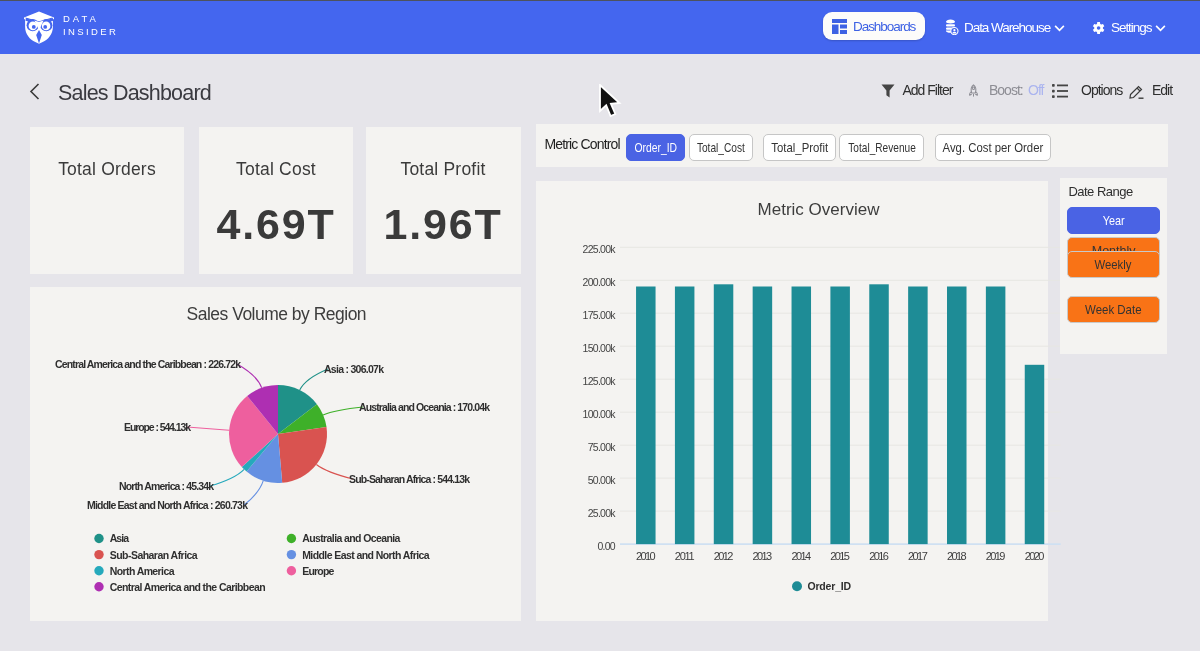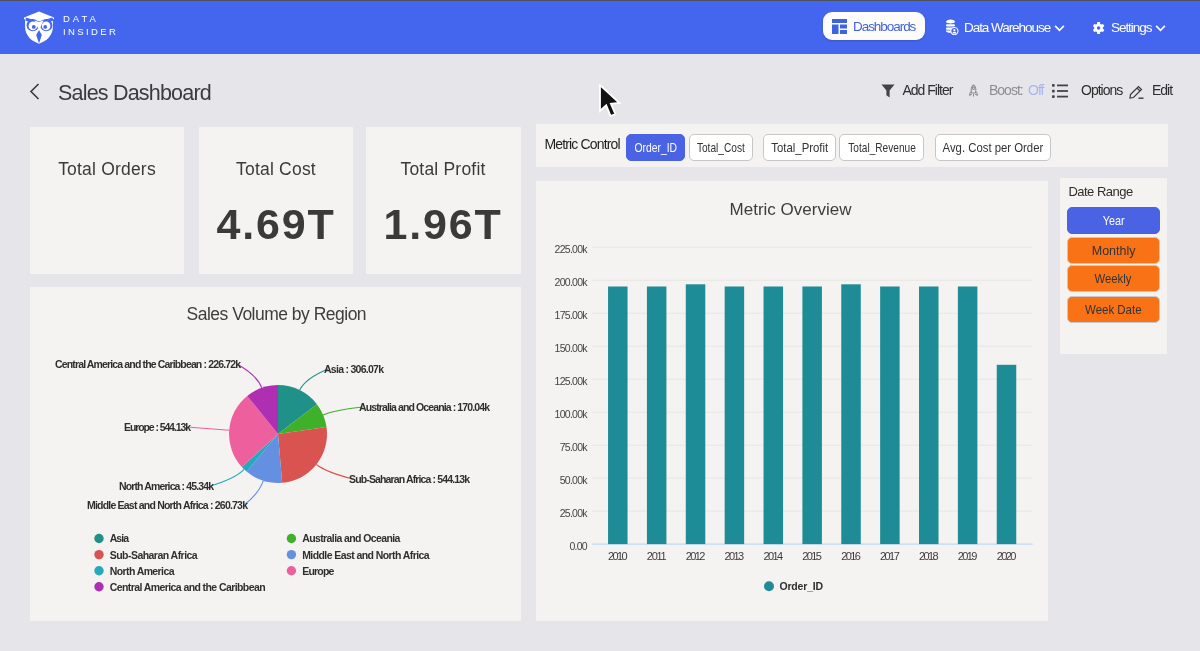--- a/index.html
+++ b/index.html
@@ -132,21 +132,21 @@
     </div>
 <div class="mbtn" style="left:303.2px;width:84.8px;">
       <span style="transform:scaleX(0.749);">Total_Revenue</span>
     </div>
 <div class="mbtn" style="left:398.6px;width:116.0px;">
       <span style="transform:scaleX(0.841);">Avg. Cost per Order</span>
     </div>
 
 </div>
 
-<div class="card" style="left:536px;top:180.5px;width:512px;height:440px;">
+<div class="card" style="left:536px;top:180.5px;width:512px;height:440px;padding-left:28px;">
 <svg width="512" height="440" viewBox="0 0 512 440">
 <text x="254.5" y="34" font-size="17" fill="#3d3d3d" text-anchor="middle">Metric Overview</text>
 <text x="51.6" y="369.1" font-size="10.5" fill="#444" text-anchor="end" textLength="18.1">0.00</text>
 <line x1="56" y1="330.1" x2="496.7" y2="330.1" stroke="#e7e6e3" stroke-width="1"></line>
 <text x="51.6" y="336.1" font-size="10.5" fill="#444" text-anchor="end" textLength="27.9">25.00k</text>
 <line x1="56" y1="297.1" x2="496.7" y2="297.1" stroke="#e7e6e3" stroke-width="1"></line>
 <text x="51.6" y="303.1" font-size="10.5" fill="#444" text-anchor="end" textLength="27.9">50.00k</text>
 <line x1="56" y1="264.2" x2="496.7" y2="264.2" stroke="#e7e6e3" stroke-width="1"></line>
 <text x="51.6" y="270.2" font-size="10.5" fill="#444" text-anchor="end" textLength="27.9">75.00k</text>
 <line x1="56" y1="231.2" x2="496.7" y2="231.2" stroke="#e7e6e3" stroke-width="1"></line>
@@ -231,21 +231,21 @@
 </div>
 
 <div class="card" style="left:1060px;top:178px;width:107px;height:176px;">
   <div style="position:absolute;left:8.4px;top:6px;font-size:13px;color:#2e2e2e;letter-spacing:-0.5px;">Date Range</div>
 <div class="dbtn sel" style="top:29.3px;">
       <span style="transform:scaleX(0.803);">Year</span>
     </div>
 <div class="dbtn" style="top:59.3px;">
       <span style="transform:scaleX(0.927);">Monthly</span>
     </div>
-<div class="dbtn" style="top:87px;align-items:center;">
+<div class="dbtn" style="top:73px;align-items:center;">
       <span style="transform:scaleX(0.838);">Weekly</span>
     </div>
 <div class="dbtn" style="top:118.3px;">
       <span style="transform:scaleX(0.849);">Week Date</span>
     </div>
 
 </div>
 
 <svg width="26" height="38" viewBox="0 0 26 38" style="position:absolute;left:598px;top:84px;">
   <path d="M2 1 L2 27 L8.2 21.3 L12.6 32 L17.3 30 L12.9 19.8 L21.5 19 Z" fill="#111" stroke="#fff" stroke-width="1.8"></path>

